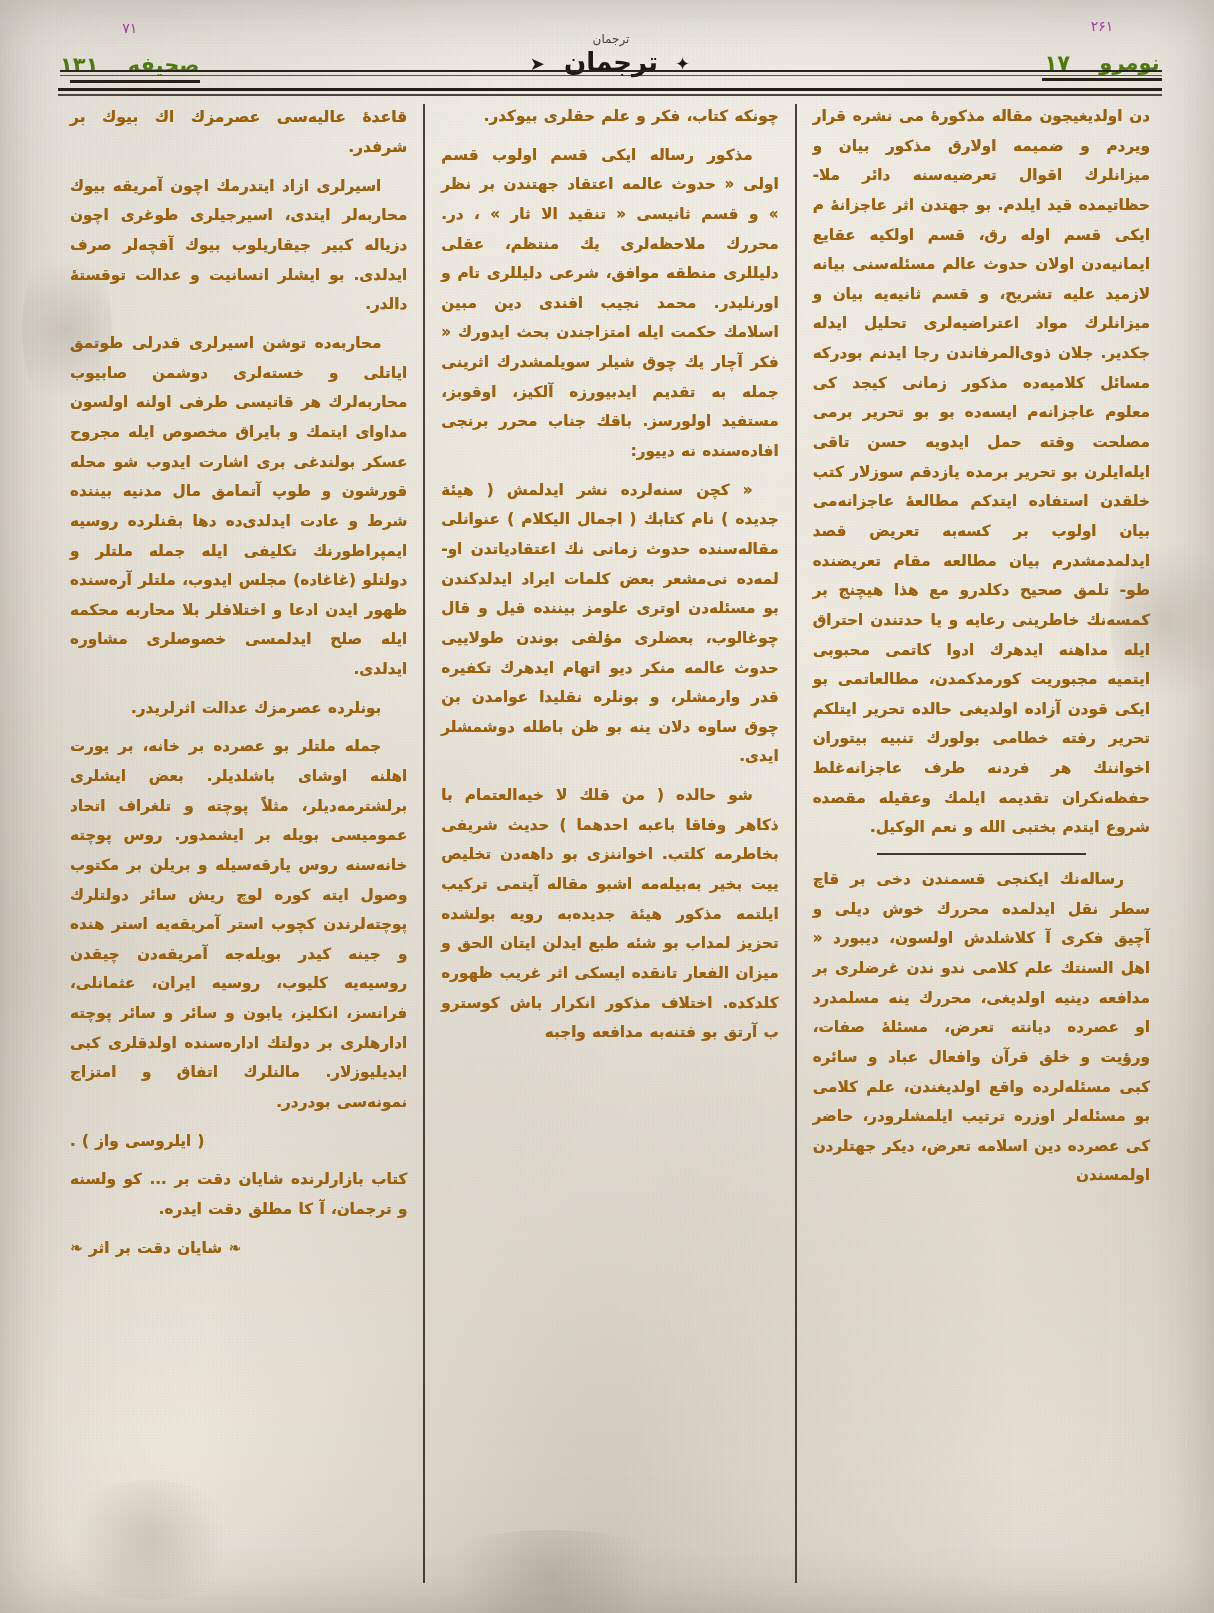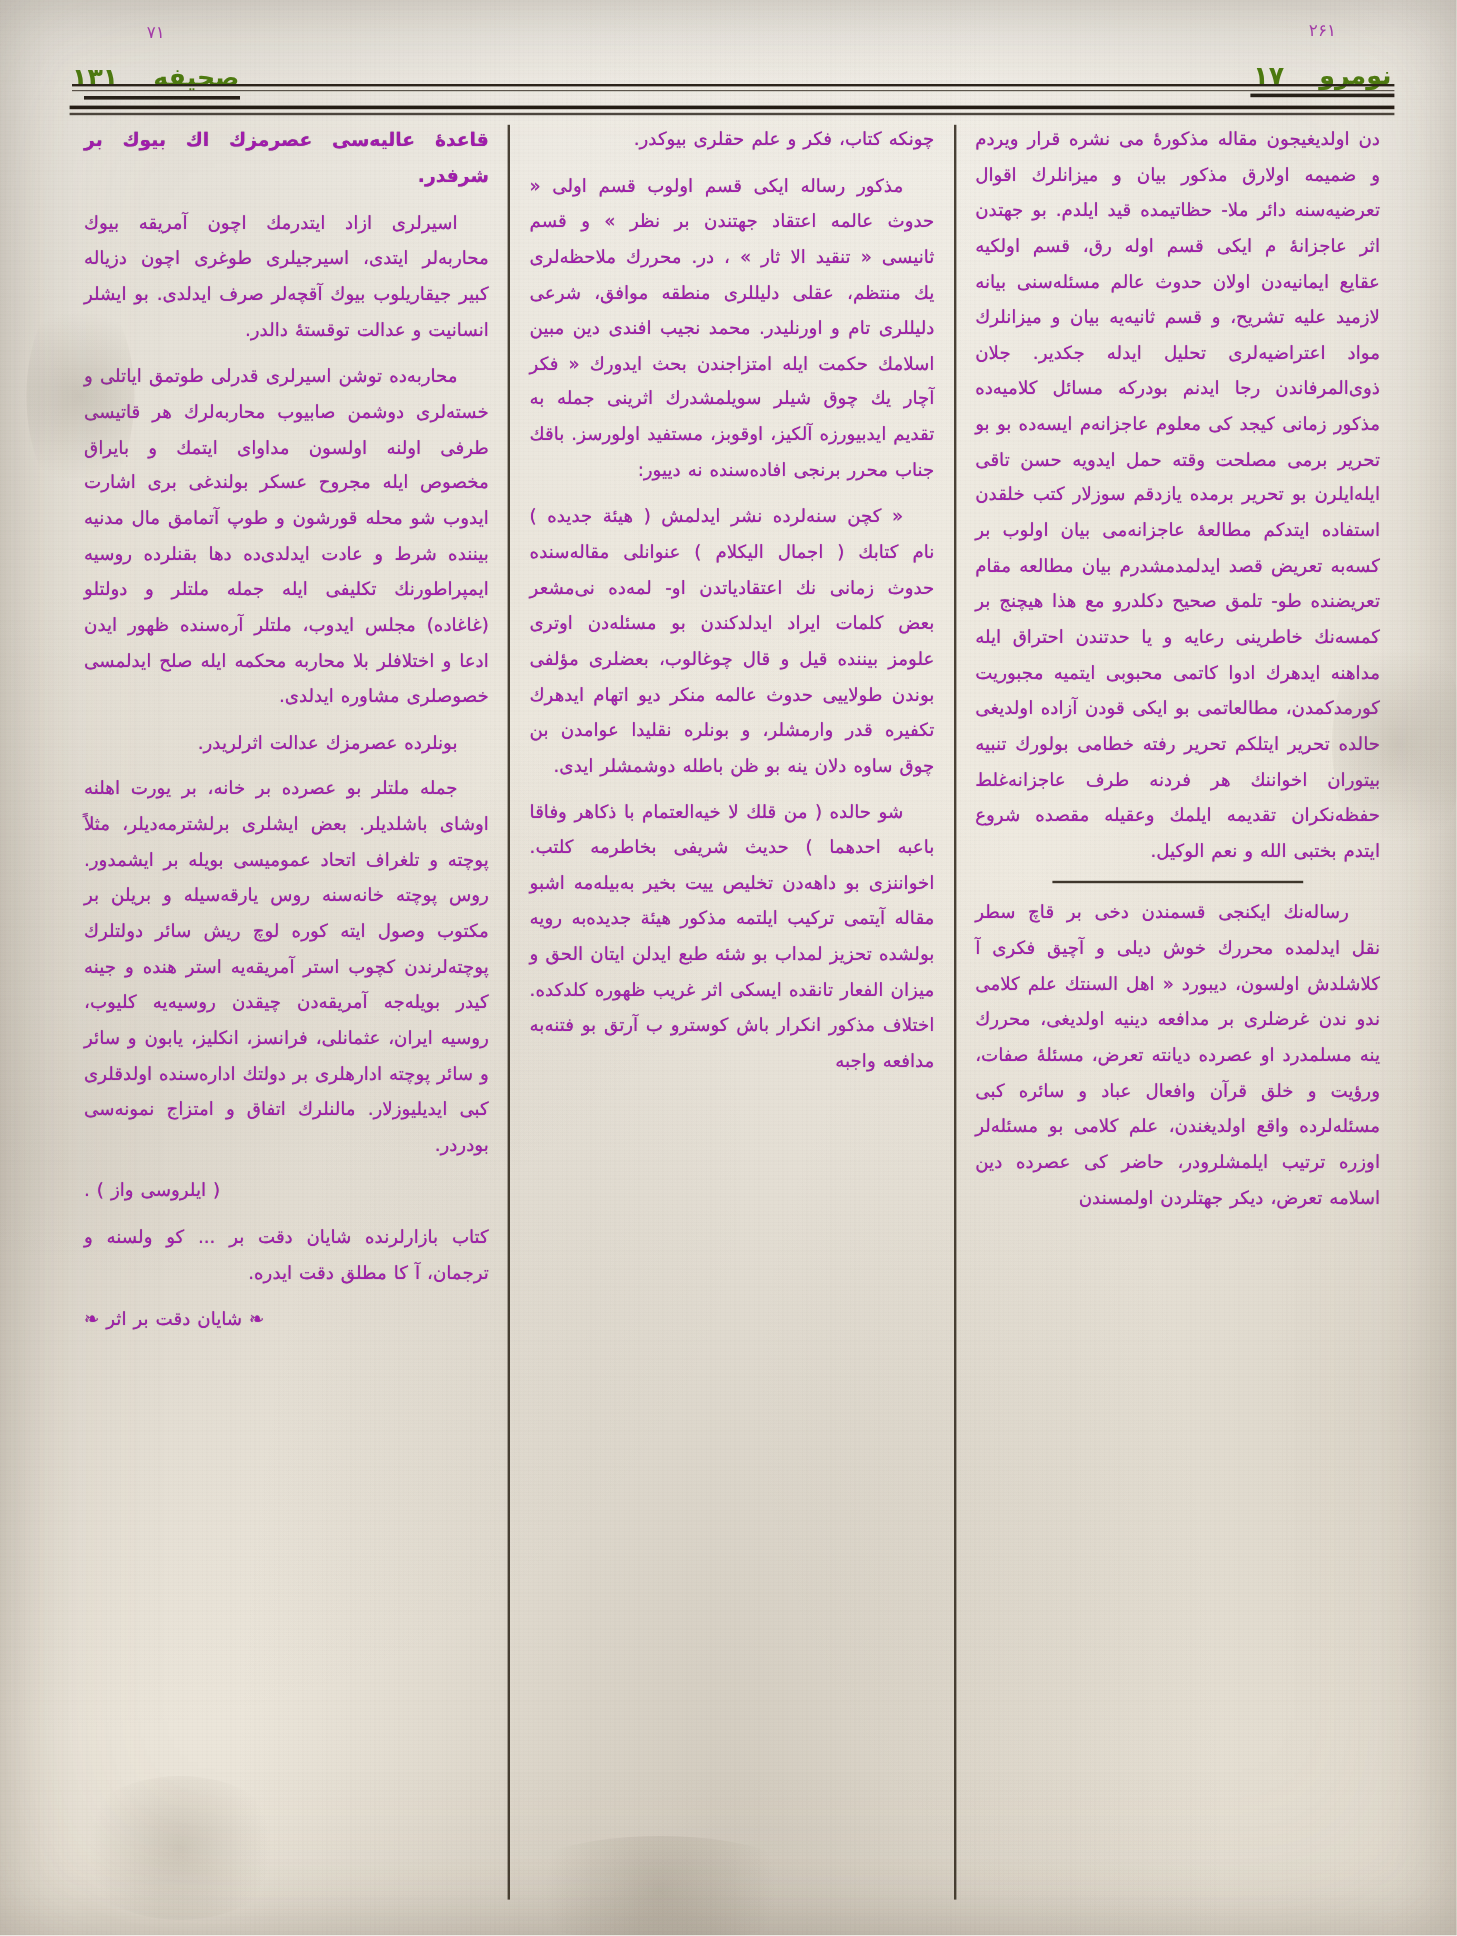--- a/index.html
+++ b/index.html
@@ -176,21 +176,21 @@
     width: 0;
     border-right: 2px solid #2b2318;
     margin: 2px 4px 10px 4px;
     opacity: 0.85;
   }
 
   
   .blk {
     direction: rtl;
     text-align: justify;
-    color: #a21caf;
+    color: #a16207;
     font-size: 15.2px;
     line-height: 1.95;
     letter-spacing: 0.2px;
     margin-bottom: 9px;
     word-spacing: 1px;
   }
   .blk.lead { font-weight: bold; font-size: 15.6px; }
   .blk.center { text-align: left; }
   .blk.ind { text-indent: 26px; }
 
@@ -201,20 +201,21 @@
   }
   .rule-sep.short {
     width: 62%;
     margin-right: auto;
     margin-left: auto;
   }
 
   
   .blk {
     text-shadow: 0 0 0.6px rgba(30,24,16,0.55);
+    font-weight: bold;
   }
   .smudge {
     position: absolute;
     pointer-events: none;
     border-radius: 50%;
     background: radial-gradient(circle, rgba(105,95,78,0.20), rgba(255,255,255,0) 70%);
   }
 </style>
 </head>
 <body>
@@ -226,20 +227,28 @@
     <div class="mast-right">
       <div class="mast-small">۲۶۱</div>
       <div class="mast-num">
         <span>نومرو</span>
         &nbsp;&nbsp;
         <span>۱۷</span>
       </div>
       <div class="mast-rule" style="margin-left:auto;width:120px;"></div>
     </div>
 
+    <div class="mast-title">
+      <div class="sub">ترجمان</div>
+      <div class="arabic-title">
+        <span class="mast-orn">✦</span>
+        <span>ترجمان</span>
+        <span class="mast-orn">➤</span>
+      </div>
+    </div>
 
     <div class="mast-left">
       <div class="mast-small">۷۱</div>
       <div class="mast-num">
         <span>صحيفه</span>
         &nbsp;&nbsp;
         <span>۱۳۱</span>
       </div>
       <div class="mast-rule" style="width:130px;"></div>
     </div>

